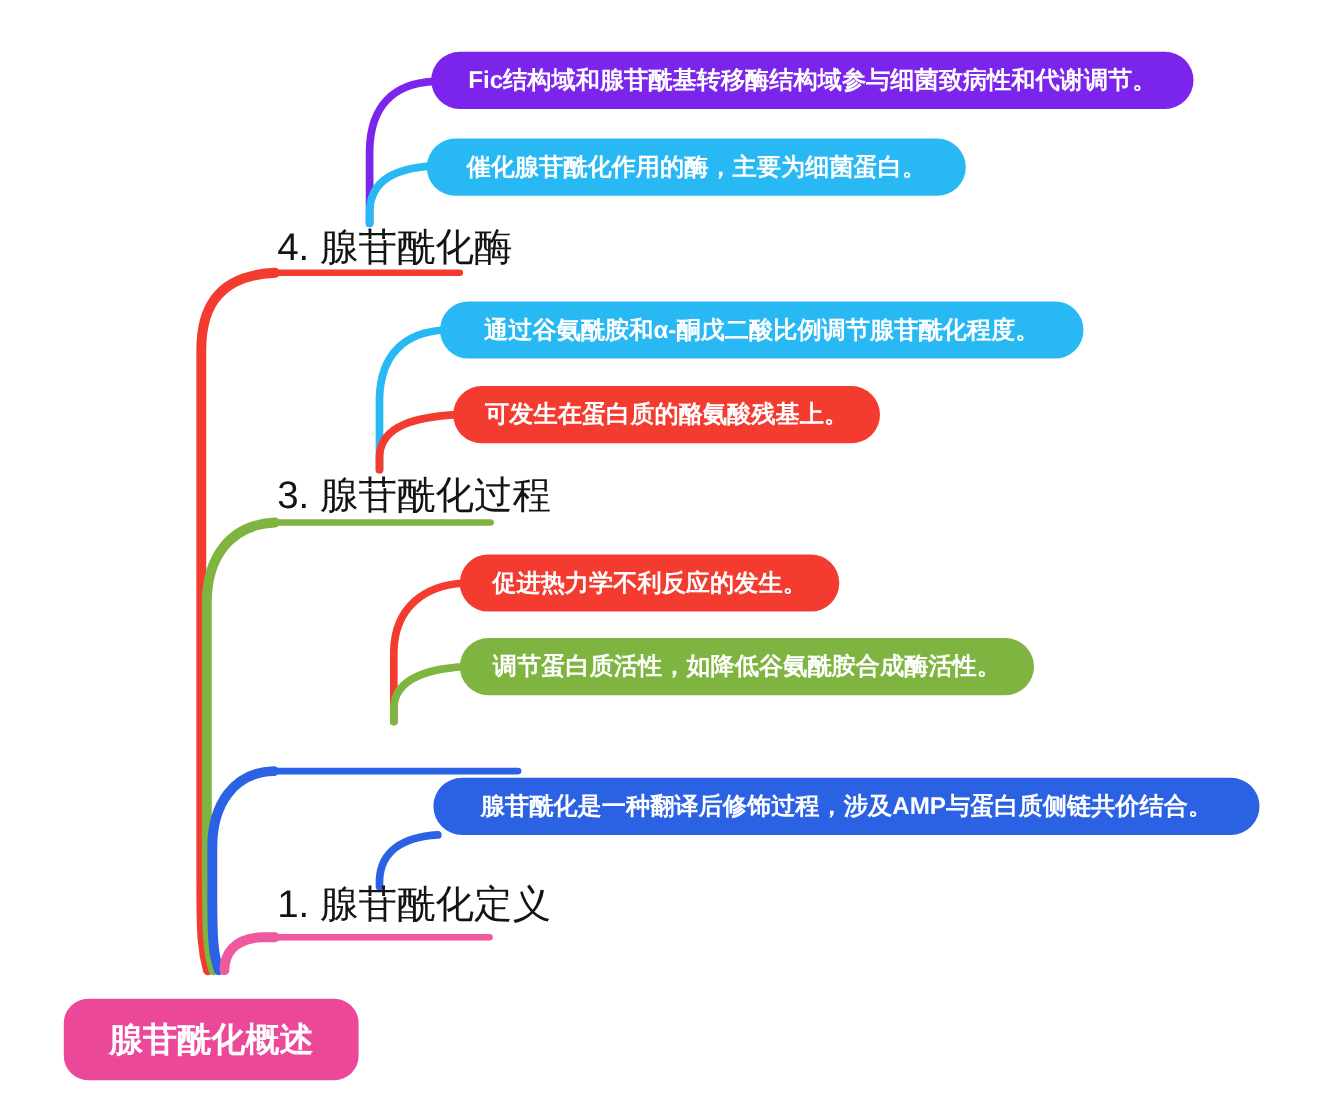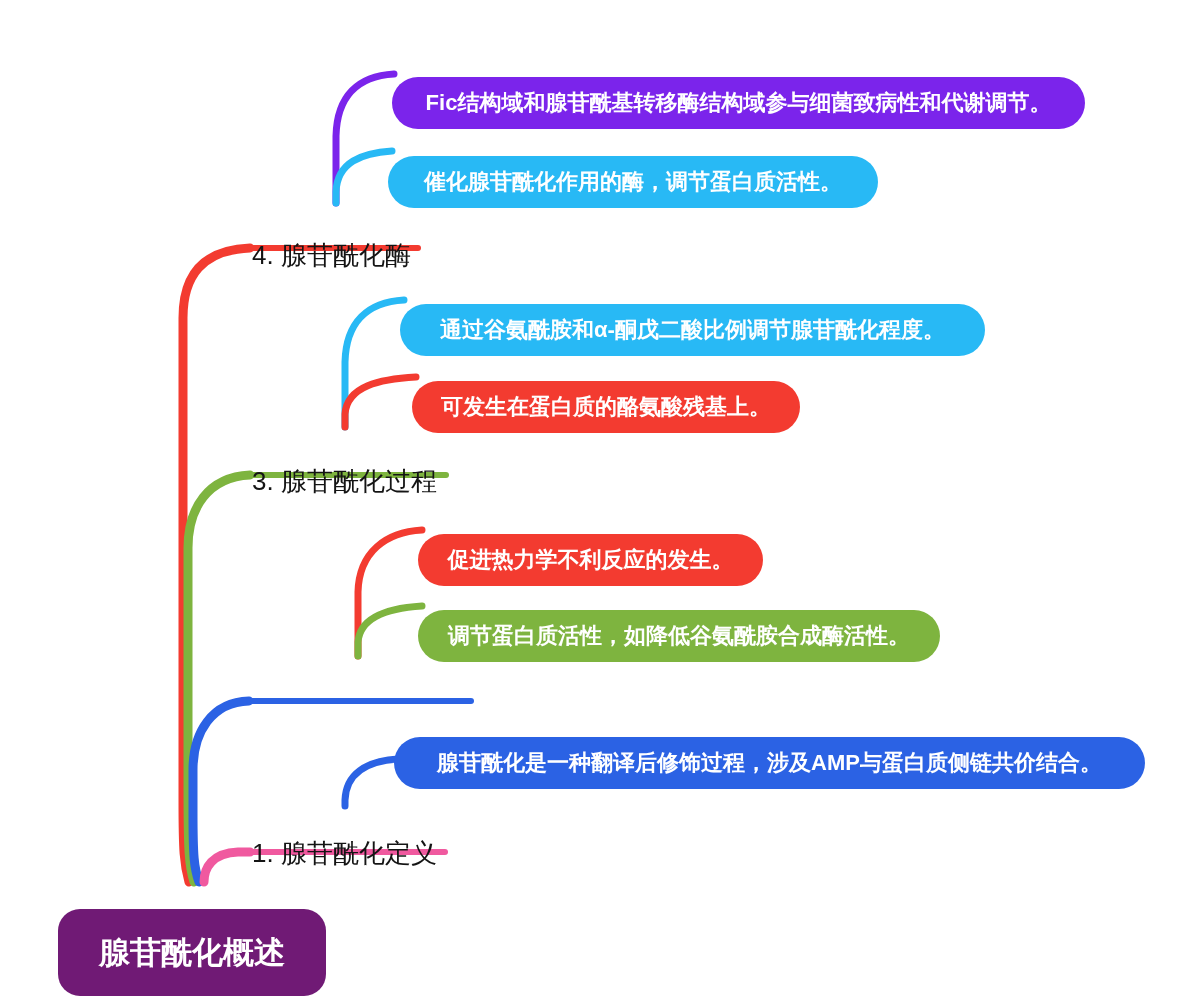--- a/index.html
+++ b/index.html
@@ -4,36 +4,36 @@
 <style>
   html,body{margin:0;padding:0;background:#ffffff;}
   #canvas{
     position:relative;
     width:1200px;height:1001px;
     background:#ffffff;
     overflow:hidden;
     font-family:"Liberation Sans","DejaVu Sans",sans-serif;
   }
   #links{position:absolute;left:0;top:0;width:1200px;height:1001px;}
-  .node{position:absolute;box-sizing:border-box;margin-top:30px;}
+  .node{position:absolute;box-sizing:border-box;}
   .pill{
     display:flex;align-items:center;justify-content:center;
     height:52px;border-radius:27px;
     color:#ffffff;font-weight:bold;font-size:22px;
     white-space:nowrap;cursor:pointer;
   }
   .root{
     display:flex;align-items:center;justify-content:center;
-    left:58px;top:879px;width:268px;height:87px;
-    border-radius:22px;background:#701a75;
+    left:58px;top:908px;width:268px;height:74px;
+    border-radius:22px;background:#ec4899;
     color:#ffffff;font-weight:bold;font-size:31px;
     white-space:nowrap;cursor:pointer;
   }
   .branch-label{
-    color:#141414;font-size:26px;line-height:34px;
+    color:#141414;font-size:35px;line-height:34px;
     white-space:nowrap;cursor:pointer;
   }
   .bg-purple{background:#7B24EB;}
   .bg-cyan{background:#28B9F5;}
   .bg-red{background:#F33B30;}
   .bg-green{background:#7EB43F;}
   .bg-blue{background:#2B62E4;}
 </style>
 </head>
 <body>
@@ -58,21 +58,21 @@
     <path d="M 416 377 C 380 379 347 386 345 414 L 345 427" stroke="#F33B30" stroke-width="7" stroke-linecap="round"></path>
     <path d="M 422 530 C 386 532 359 552 358 592 L 358 656" stroke="#F33B30" stroke-width="7" stroke-linecap="round"></path>
     <path d="M 422 606 C 390 608 360 616 358 642 L 358 656" stroke="#7EB43F" stroke-width="7" stroke-linecap="round"></path>
     <path d="M 398 759 C 366 761 346 774 345 800 L 345 806" stroke="#2B62E4" stroke-width="7" stroke-linecap="round"></path>
   </svg>
 
   <div class="node root">腺苷酰化概述</div>
 
   <div class="node branch-label" style="left:252px;top:208px;">4. 腺苷酰化酶</div>
   <div class="node pill bg-purple" style="left:392px;top:47px;width:693px;">Fic结构域和腺苷酰基转移酶结构域参与细菌致病性和代谢调节。</div>
-  <div class="node pill bg-cyan" style="left:388px;top:126px;width:490px;">催化腺苷酰化作用的酶，调节蛋白质活性。</div>
+  <div class="node pill bg-cyan" style="left:388px;top:126px;width:490px;">催化腺苷酰化作用的酶，主要为细菌蛋白。</div>
 
   <div class="node branch-label" style="left:252px;top:434px;">3. 腺苷酰化过程</div>
   <div class="node pill bg-red" style="left:412px;top:351px;width:388px;">可发生在蛋白质的酪氨酸残基上。</div>
   <div class="node pill bg-cyan" style="left:400px;top:274px;width:585px;">通过谷氨酰胺和α-酮戊二酸比例调节腺苷酰化程度。</div>
 
   <div class="node pill bg-green" style="left:418px;top:580px;width:522px;">调节蛋白质活性，如降低谷氨酰胺合成酶活性。</div>
   <div class="node pill bg-red" style="left:418px;top:504px;width:345px;">促进热力学不利反应的发生。</div>
 
   <div class="node branch-label" style="left:252px;top:806px;">1. 腺苷酰化定义</div>
   <div class="node pill bg-blue" style="left:394px;top:707px;width:751px;">腺苷酰化是一种翻译后修饰过程，涉及AMP与蛋白质侧链共价结合。</div>

